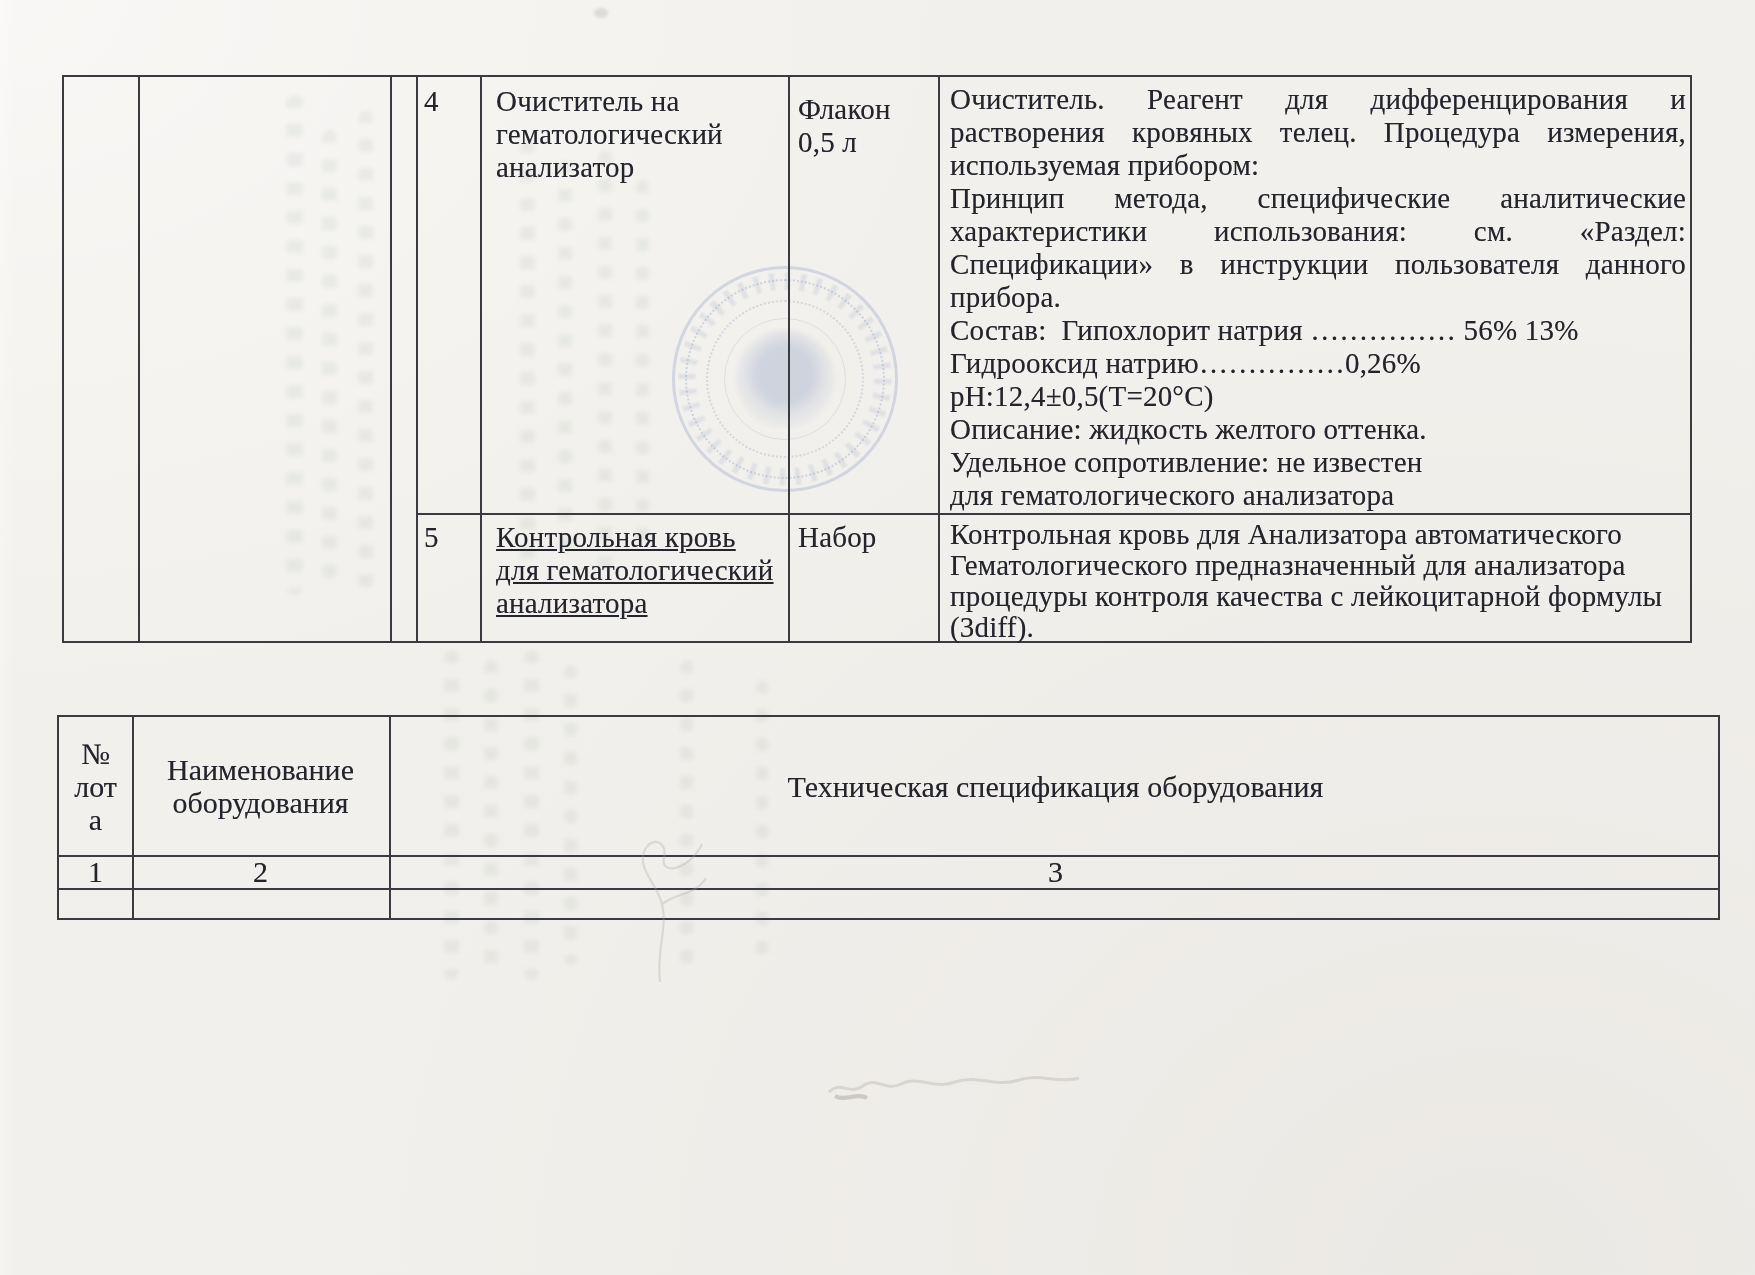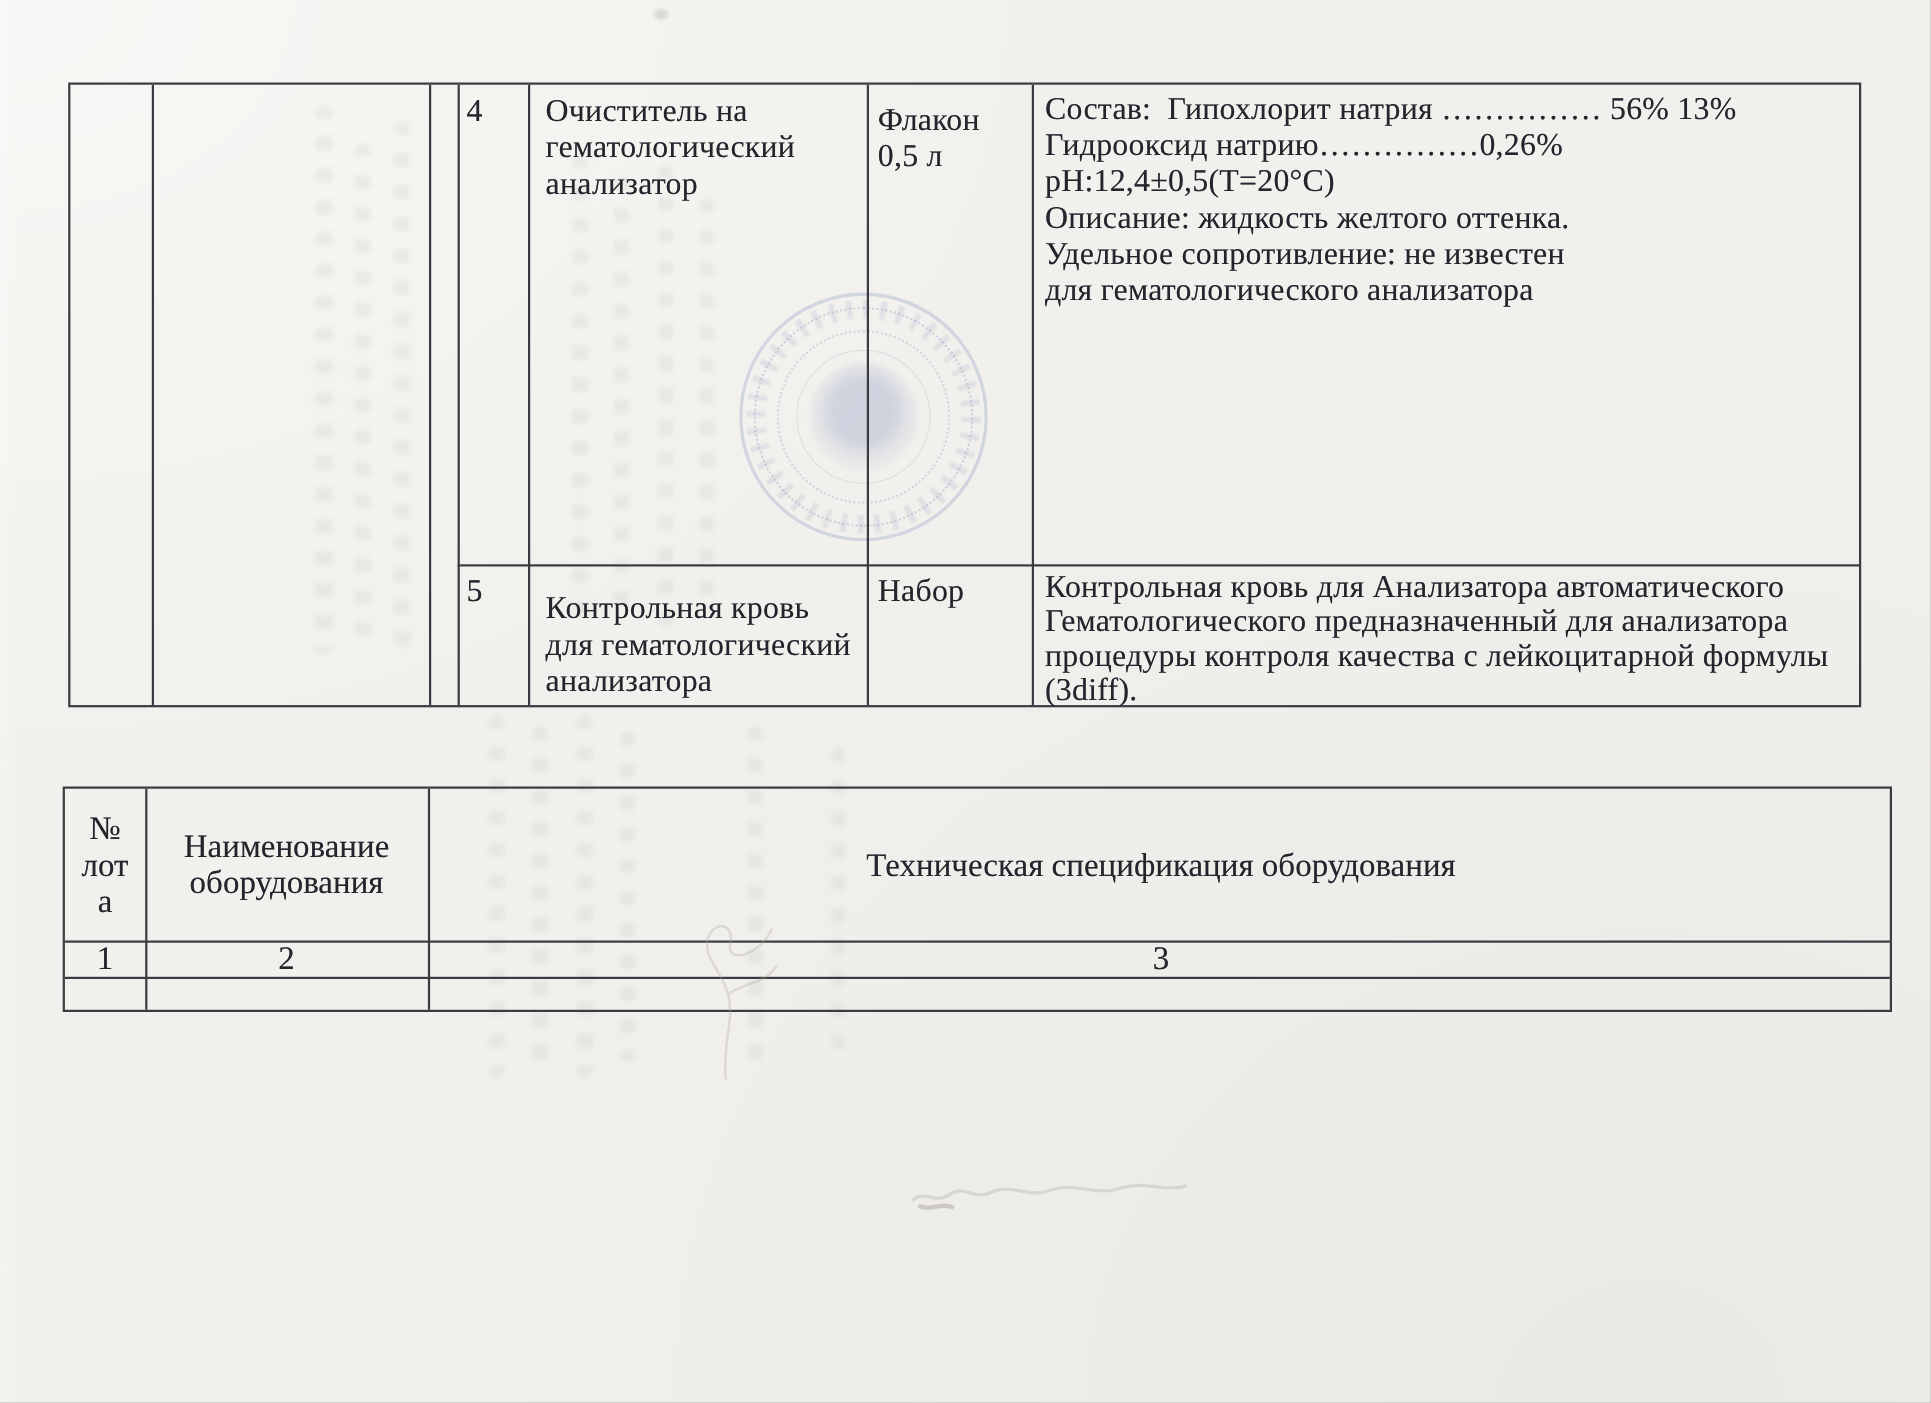--- a/index.html
+++ b/index.html
@@ -80,30 +80,32 @@
     <div class="vline" style="left:416px;"></div>
     <div class="vline" style="left:724px;"></div>
     <div class="vline" style="left:874px;"></div>
     <div class="hline" style="left:352px;right:0;top:436px;"></div>
 
     <div class="cell txt" style="left:360px;top:8px;width:50px;"><span>4</span></div>
     <div class="cell txt" style="left:432px;top:8px;width:284px;"><span>Очиститель на гематологический анализатор</span></div>
     <div class="cell txt preline" style="left:734px;top:16px;width:134px;"><span>Флакон
 0,5 л</span></div>
     <div class="cell txt" style="left:886px;top:6px;width:736px;">
+      <div class="just">Очиститель. Реагент для дифференцирования и растворения кровяных телец. Процедура измерения, используемая прибором:</div>
+      <div class="just">Принцип метода, специфические аналитические характеристики использования: см. «Раздел: Спецификации» в инструкции пользователя данного прибора.</div>
       <div class="pre">Состав:  Гипохлорит натрия …………… 56% 13%</div>
       <div class="pre">Гидрооксид натрию……………0,26%</div>
       <div class="pre">рН:12,4±0,5(Т=20°С)</div>
       <div class="pre">Описание: жидкость желтого оттенка.</div>
       <div class="pre">Удельное сопротивление: не известен</div>
       <div class="pre">для гематологического анализатора</div>
     </div>
 
     <div class="cell txt" style="left:360px;top:444px;width:50px;"><span>5</span></div>
-    <div class="cell txt" style="left:432px;top:460px;width:290px;"><span>Контрольная кровь для  гематологический анализатора</span></div>
+    <div class="cell txt" style="left:432px;top:444px;width:290px;text-decoration:underline;"><span>Контрольная кровь для  гематологический анализатора</span></div>
     <div class="cell txt" style="left:734px;top:444px;width:134px;"><span>Набор</span></div>
     <div class="cell txt" style="left:886px;top:442px;width:740px;line-height:31px;"><span>Контрольная кровь для Анализатора автоматического Гематологического предназначенный для анализатора процедуры контроля качества с лейкоцитарной формулы (3diff).</span></div>
   </div>
 
   <div class="tbl" style="left:57px;top:715px;width:1663px;height:205px;">
     <div class="vline" style="left:73px;"></div>
     <div class="vline" style="left:330px;"></div>
     <div class="hline" style="left:0;right:0;top:138px;"></div>
     <div class="hline" style="left:0;right:0;top:171px;"></div>
 

